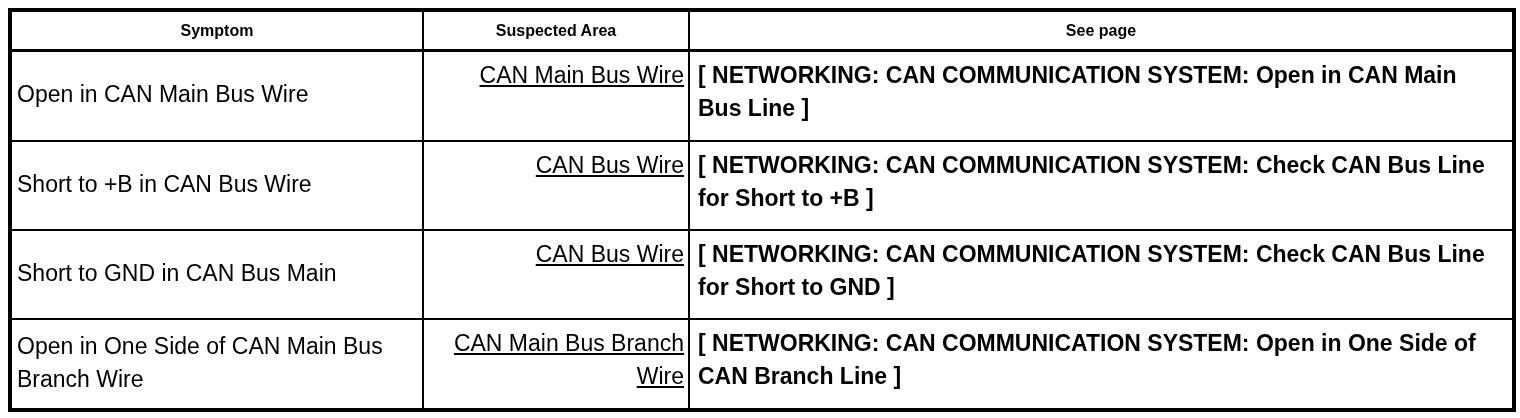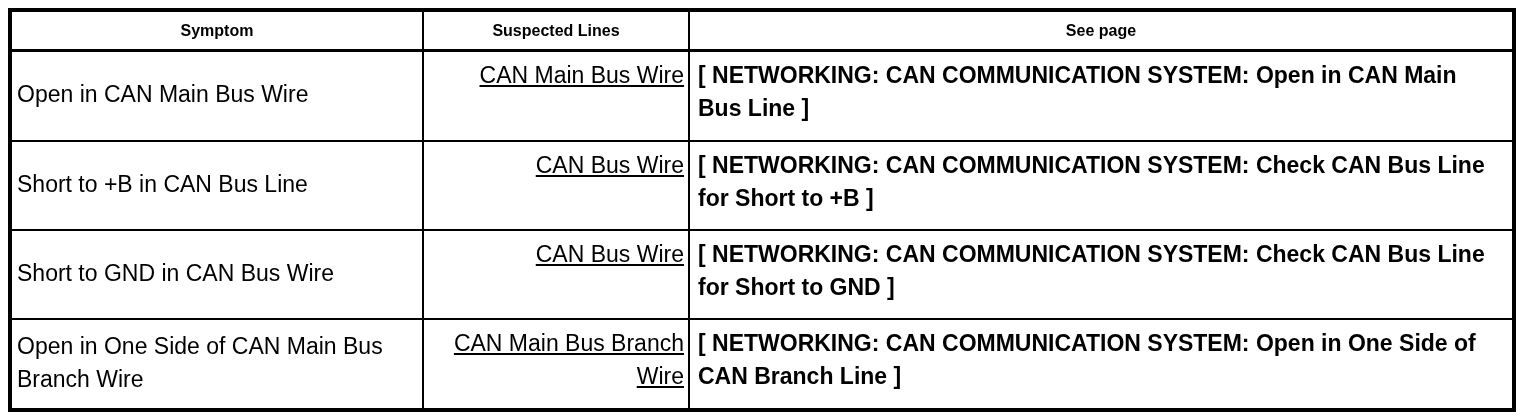--- a/index.html
+++ b/index.html
@@ -76,37 +76,37 @@
 <div class="page">
   <table class="symptom-table">
     <colgroup>
       <col style="width:413px">
       <col style="width:266px">
       <col style="width:825px">
     </colgroup>
     <thead>
       <tr>
         <th>Symptom</th>
-        <th>Suspected Lines</th>
+        <th>Suspected Area</th>
         <th>See page</th>
       </tr>
     </thead>
     <tbody>
       <tr>
         <td class="col-symptom">Open in CAN Main Bus Wire</td>
         <td class="col-area">CAN Main Bus Wire</td>
         <td class="col-seepage">[ NETWORKING: CAN COMMUNICATION SYSTEM: Open in CAN Main Bus Line ]</td>
       </tr>
       <tr>
-        <td class="col-symptom">Short to +B in CAN Bus Line</td>
+        <td class="col-symptom">Short to +B in CAN Bus Wire</td>
         <td class="col-area">CAN Bus Wire</td>
         <td class="col-seepage">[ NETWORKING: CAN COMMUNICATION SYSTEM: Check CAN Bus Line for Short to +B ]</td>
       </tr>
       <tr>
-        <td class="col-symptom">Short to GND in CAN Bus Wire</td>
+        <td class="col-symptom">Short to GND in CAN Bus Main</td>
         <td class="col-area">CAN Bus Wire</td>
         <td class="col-seepage">[ NETWORKING: CAN COMMUNICATION SYSTEM: Check CAN Bus Line for Short to GND ]</td>
       </tr>
       <tr>
         <td class="col-symptom">Open in One Side of CAN Main Bus Branch Wire</td>
         <td class="col-area">CAN Main Bus Branch Wire</td>
         <td class="col-seepage">[ NETWORKING: CAN COMMUNICATION SYSTEM: Open in One Side of CAN Branch Line ]</td>
       </tr>
     </tbody>
   </table>

